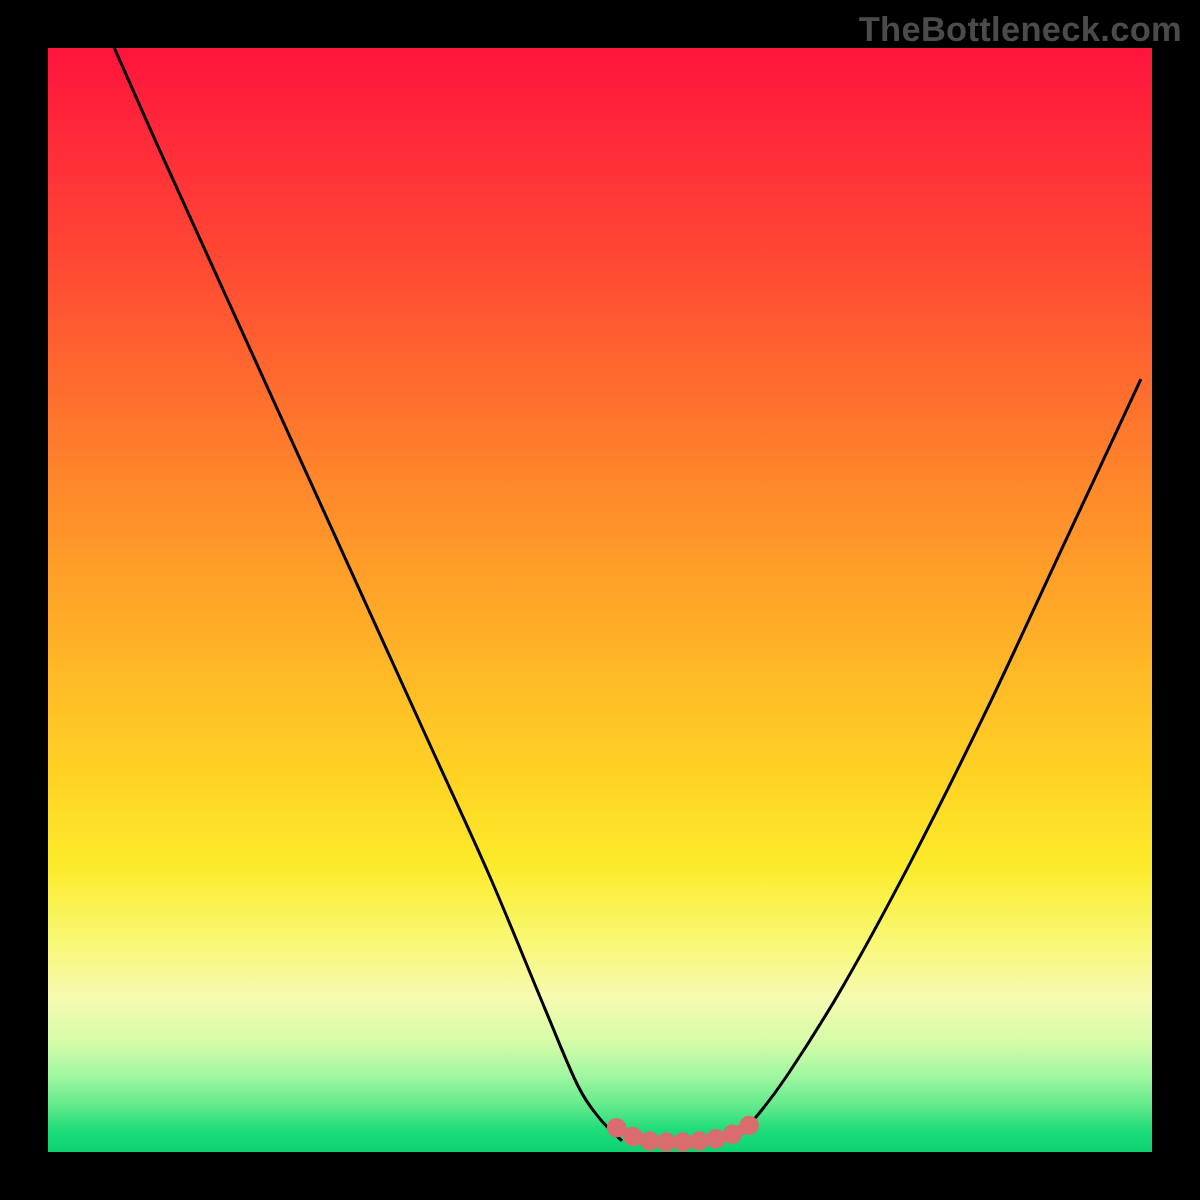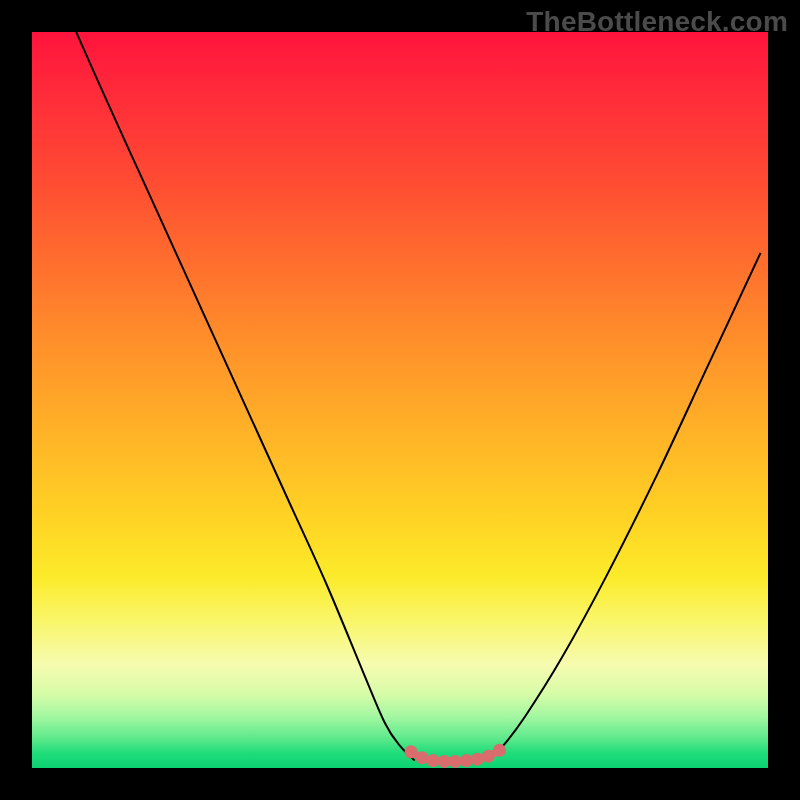--- a/index.html
+++ b/index.html
@@ -43,21 +43,21 @@
       #5de98b 96%,
       #1fdc7a 98%,
       #0cd272 100%
     );
   }
   .watermark {
     position: absolute;
     top: 6px;
     right: 12px;
     color: #4b4b4b;
-    font-size: 28px;
+    font-size: 23px;
     font-weight: 600;
     letter-spacing: 0.2px;
     user-select: none;
   }
   svg.curves {
     position: absolute;
     inset: 0;
   }
 </style>
 </head>

